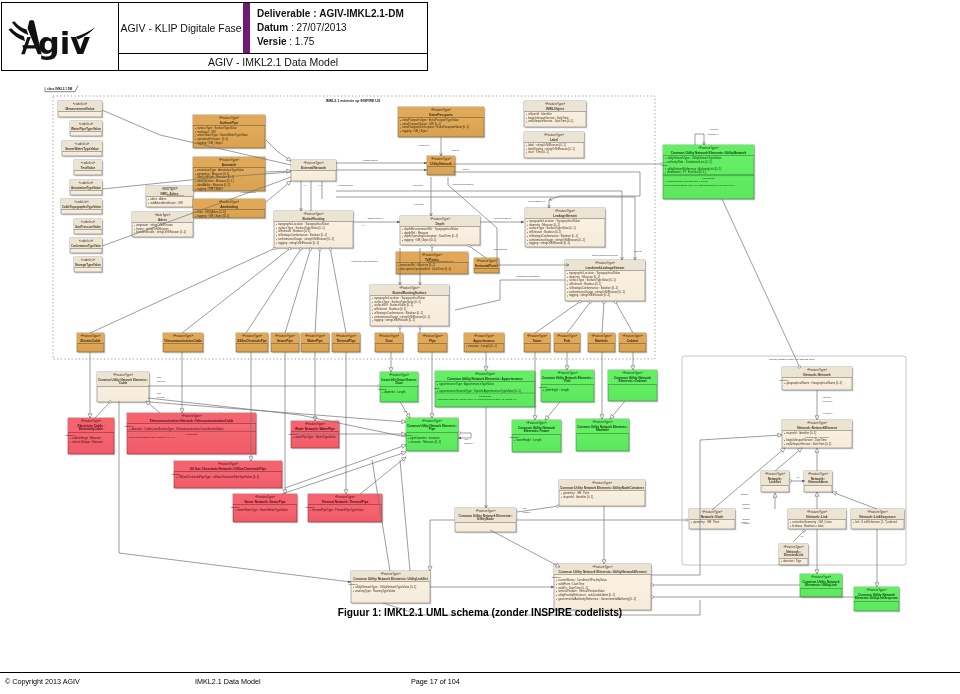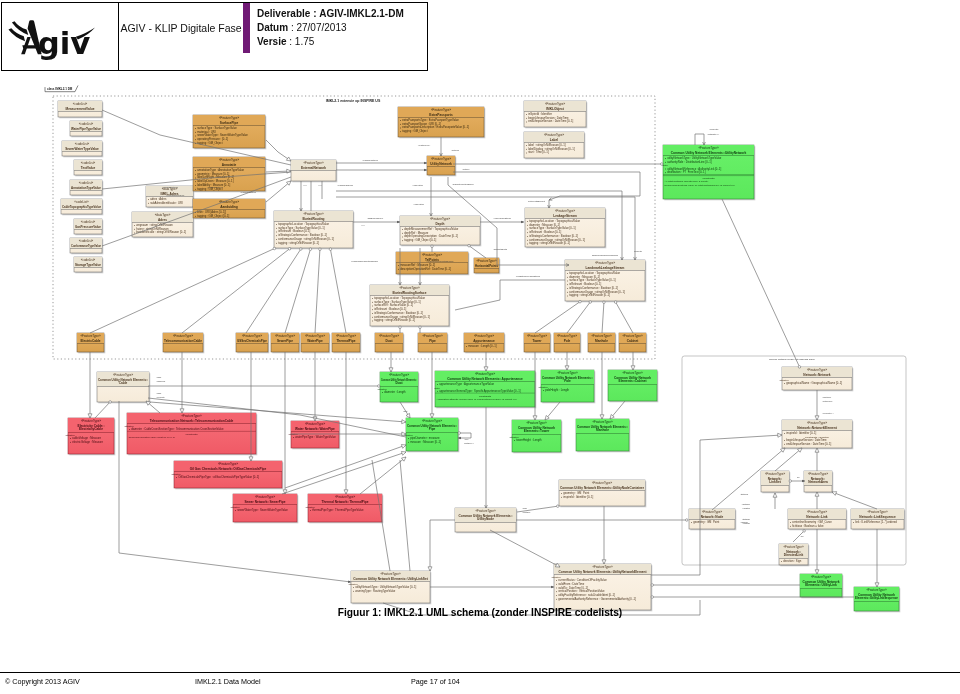--- a/index.html
+++ b/index.html
@@ -39,20 +39,21 @@
     </div>
     <div class="hdr-right">
       <div class="hdr-top">
         <div class="hdr-t1">AGIV - KLIP Digitale Fase</div>
         <div class="hdr-t2">
           <div><span class="b">Deliverable :</span> <span class="b">AGIV-IMKL2.1-DM</span></div>
           <div><span class="b">Datum</span> <span>: 27/07/2013</span></div>
           <div><span class="b">Versie</span> <span>: 1.75</span></div>
         </div>
       </div>
+      <div class="hdr-bot">AGIV - IMKL2.1 Data Model</div>
     </div>
   </div>
 
   <svg id="diagram" viewBox="0 0 960 694">
       <defs>
         <linearGradient id="g_orange" x1="0" y1="0" x2="0" y2="1">
           <stop offset="0%" stop-color="#E6B164"></stop>
           <stop offset="100%" stop-color="#D9A14E"></stop>
         </linearGradient>
         <linearGradient id="g_cream" x1="0" y1="0" x2="0" y2="1">

